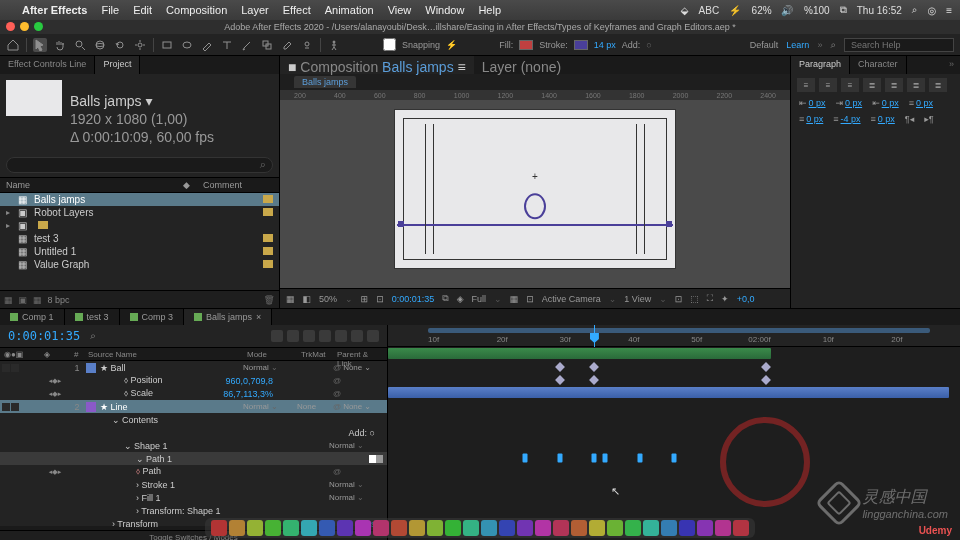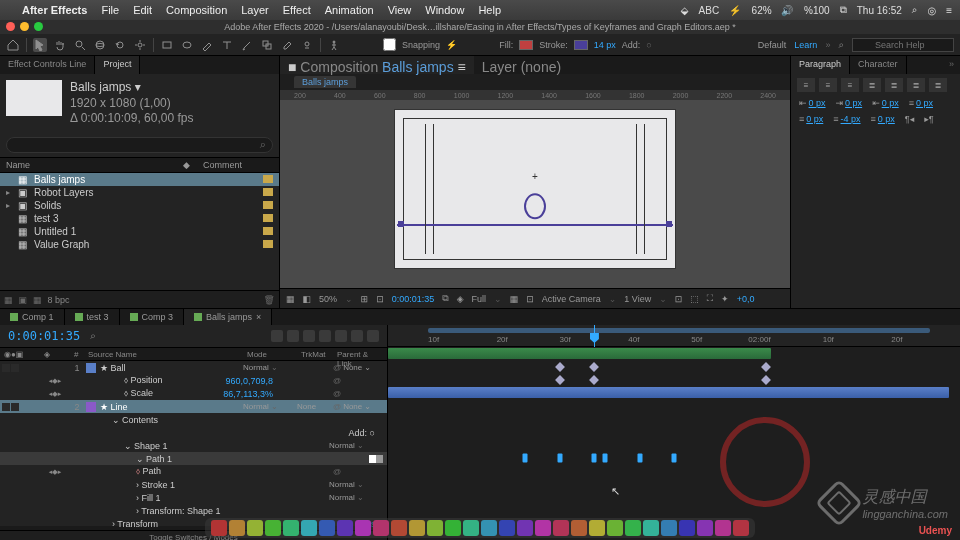--- a/index.html
+++ b/index.html
@@ -20,31 +20,31 @@
 
 
 .toolbar { height:22px; background:#232323; border-bottom:1px solid #000; display:flex; align-items:center; padding:0 6px; gap:6px; }
 .tool-ico { width:14px; height:14px; opacity:.8; display:flex; align-items:center; justify-content:center; }
 .tool-ico svg { width:12px; height:12px; fill:#aaa; stroke:#aaa; }
 .tool-ico.sel { background:#555; border-radius:2px; }
 .tool-sep { width:1px; height:14px; background:#444; }
 .tool-txt { color:#999; font-size:9px; }
 .tool-swatch { width:14px; height:10px; border:1px solid #666; }
 .tool-r { margin-left:auto; display:flex; align-items:center; gap:8px; }
-.search-top { background:#1a1a1a; border:1px solid #444; padding:1px 22px; font-size:9px; width:102px; color:#888; }
+.search-top { background:#1a1a1a; border:1px solid #444; padding:1px 6px; font-size:9px; width:110px; color:#888; }
 
 
 .main { display:flex; height:252px; }
 .left-pane { width:280px; background:#232323; border-right:1px solid #000; display:flex; flex-direction:column; }
 .tabs-sm { height:18px; display:flex; background:#1a1a1a; font-size:9px; }
 .tab-sm { padding:3px 8px; color:#888; border-right:1px solid #000; }
 .tab-sm.act { background:#232323; color:#ccc; }
 .proj-meta { padding:6px; display:flex; gap:8px; }
 .thumb { width:56px; height:36px; background:#e8e8ea; }
-.meta-txt { font-size:12px; color:#999; line-height:1.3; }
+.meta-txt { font-size:14px; color:#999; line-height:1.3;margin-top:12px; }
 .meta-txt .nm { color:#ccc; }
 .proj-search { margin:4px 6px; background:#1a1a1a; border:1px solid #333; height:16px; border-radius:8px; position:relative; }
 .proj-search::before { content:"⌕"; position:absolute; right:6px; top:0; color:#666; font-size:11px; }
 .list-hdr { display:flex; background:#1a1a1a; padding:2px 6px; font-size:9px; color:#999; border-top:1px solid #000; border-bottom:1px solid #000; }
 .list-hdr .c1 { flex:1; } .list-hdr .c2 { width:20px; } .list-hdr .c3 { width:70px; }
 .proj-list { flex:1; overflow:hidden; }
 .proj-row { display:flex; align-items:center; padding:1px 6px; font-size:10px; height:13px; }
 .proj-row.sel { background:#5a7a8a; color:#fff; }
 .proj-row .tw { width:12px; color:#888; font-size:8px; }
 .proj-row .ico { width:12px; height:10px; margin-right:4px; }
@@ -326,21 +326,20 @@
         </div>
       <div class="proj-row">
           <span class="tw">▸</span>
           <span class="ico">▣</span>
           <span class="nm">Robot Layers</span>
           <span class="sw"></span>
         </div>
       <div class="proj-row">
           <span class="tw">▸</span>
           <span class="ico">▣</span>
-          <span class="nm">Solids</span>
           <span class="sw"></span>
         </div>
       <div class="proj-row">
           <span class="tw"></span>
           <span class="ico">▦</span>
           <span class="nm">test 3</span>
           <span class="sw"></span>
         </div>
       <div class="proj-row">
           <span class="tw"></span>

